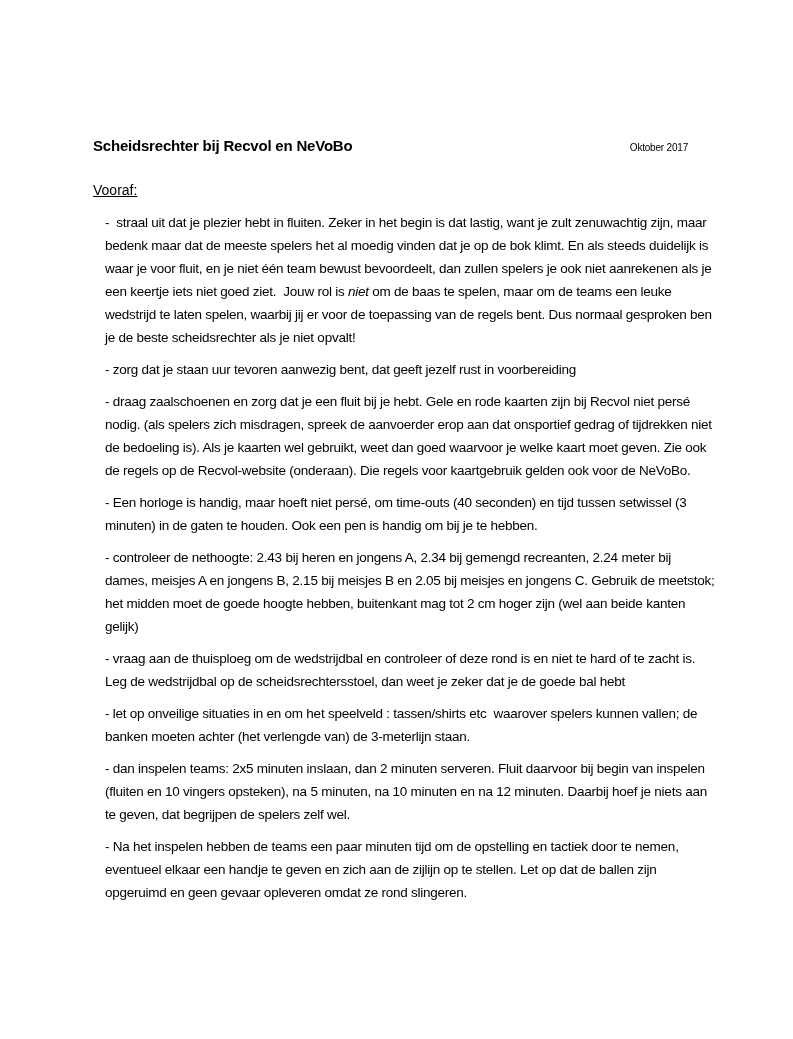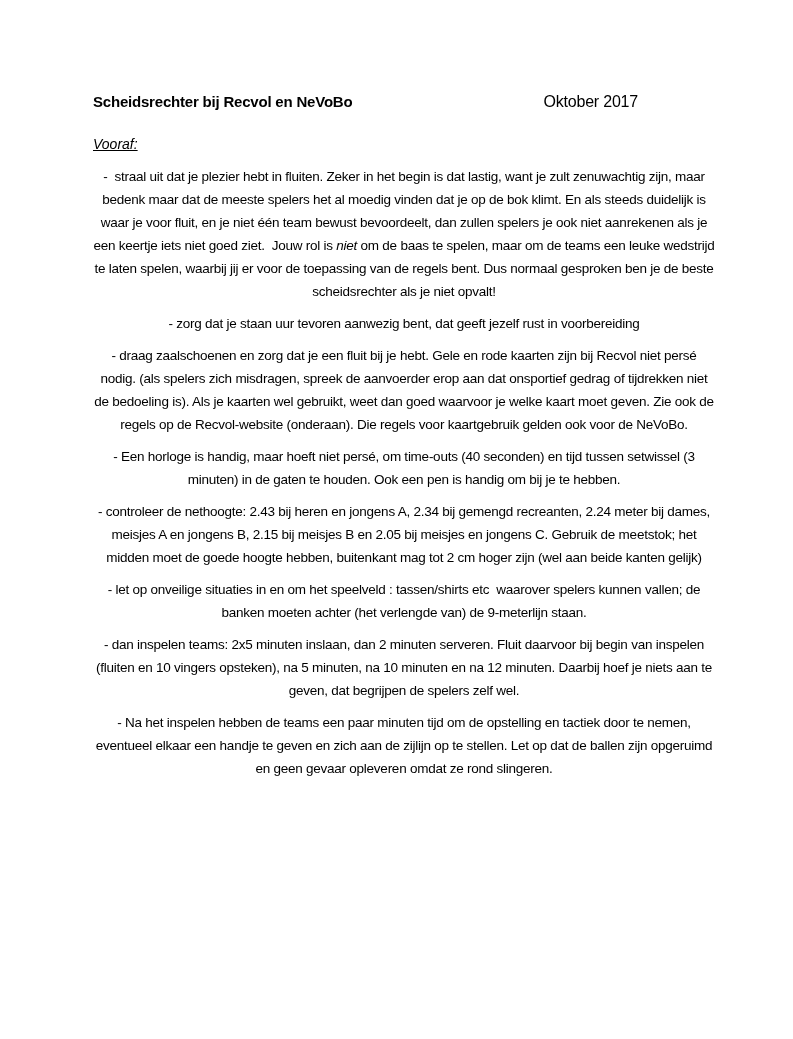--- a/index.html
+++ b/index.html
@@ -25,42 +25,41 @@
     display: flex;
     justify-content: space-between;
     align-items: baseline;
     line-height: 23px;
     margin-bottom: 20px;
   }
   .doc-title {
     font-size: 15px;
     font-weight: bold;
     letter-spacing: -0.2px;
+    margin-top: 44px;
   }
   .doc-date {
-    font-size: 16px;
+    font-size: 10px;
     font-weight: normal;
-    margin-right: 77px;
+    margin-right: 27px;
     letter-spacing: -0.2px;
   }
   .section-heading {
     font-size: 14px;
     line-height: 23px;
     text-decoration: underline;
     margin: 0 0 9px 0;
     font-weight: normal;
-    font-style: italic;
   }
   .para {
     font-size: 13.5px;
     line-height: 23px;
     letter-spacing: -0.25px;
-    margin: 0 0 9px 0;
+    margin: 0 0 9px 12px;
     white-space: pre-wrap;
-    text-align: center;
   }
   .para .italic {
     font-style: italic;
   }
 </style>
 </head>
 <body>
 
 <div class="page">
   <div class="content">
@@ -68,18 +67,19 @@
       <span class="doc-title">Scheidsrechter bij Recvol en NeVoBo</span>
       <span class="doc-date">Oktober 2017</span>
     </div>
     <div class="section-heading">Vooraf:</div>
     <div>
         <p class="para"><span>-  straal uit dat je plezier hebt in fluiten. Zeker in het begin is dat lastig, want je zult zenuwachtig zijn, maar bedenk maar dat de meeste spelers het al moedig vinden dat je op de bok klimt. En als steeds duidelijk is waar je voor fluit, en je niet één team bewust bevoordeelt, dan zullen spelers je ook niet aanrekenen als je een keertje iets niet goed ziet.  Jouw rol is </span><span class="italic">niet</span><span> om de baas te spelen, maar om de teams een leuke wedstrijd te laten spelen, waarbij jij er voor de toepassing van de regels bent. Dus normaal gesproken ben je de beste scheidsrechter als je niet opvalt!</span></p>
         <p class="para"><span>- zorg dat je staan uur tevoren aanwezig bent, dat geeft jezelf rust in voorbereiding</span></p>
         <p class="para"><span>- draag zaalschoenen en zorg dat je een fluit bij je hebt. Gele en rode kaarten zijn bij Recvol niet persé nodig. (als spelers zich misdragen, spreek de aanvoerder erop aan dat onsportief gedrag of tijdrekken niet de bedoeling is). Als je kaarten wel gebruikt, weet dan goed waarvoor je welke kaart moet geven. Zie ook de regels op de Recvol-website (onderaan). Die regels voor kaartgebruik gelden ook voor de NeVoBo.</span></p>
         <p class="para"><span>- Een horloge is handig, maar hoeft niet persé, om time-outs (40 seconden) en tijd tussen setwissel (3 minuten) in de gaten te houden. Ook een pen is handig om bij je te hebben.</span></p>
         <p class="para"><span>- controleer de nethoogte: 2.43 bij heren en jongens A, 2.34 bij gemengd recreanten, 2.24 meter bij dames, meisjes A en jongens B, 2.15 bij meisjes B en 2.05 bij meisjes en jongens C. Gebruik de meetstok; het midden moet de goede hoogte hebben, buitenkant mag tot 2 cm hoger zijn (wel aan beide kanten gelijk)</span></p>
-        <p class="para"><span>- let op onveilige situaties in en om het speelveld : tassen/shirts etc  waarover spelers kunnen vallen; de banken moeten achter (het verlengde van) de 9-meterlijn staan.</span></p>
+        <p class="para"><span>- vraag aan de thuisploeg om de wedstrijdbal en controleer of deze rond is en niet te hard of te zacht is. Leg de wedstrijdbal op de scheidsrechtersstoel, dan weet je zeker dat je de goede bal hebt</span></p>
+        <p class="para"><span>- let op onveilige situaties in en om het speelveld : tassen/shirts etc  waarover spelers kunnen vallen; de banken moeten achter (het verlengde van) de 3-meterlijn staan.</span></p>
         <p class="para"><span>- dan inspelen teams: 2x5 minuten inslaan, dan 2 minuten serveren. Fluit daarvoor bij begin van inspelen (fluiten en 10 vingers opsteken), na 5 minuten, na 10 minuten en na 12 minuten. Daarbij hoef je niets aan te geven, dat begrijpen de spelers zelf wel.</span></p>
         <p class="para"><span>- Na het inspelen hebben de teams een paar minuten tijd om de opstelling en tactiek door te nemen, eventueel elkaar een handje te geven en zich aan de zijlijn op te stellen. Let op dat de ballen zijn opgeruimd en geen gevaar opleveren omdat ze rond slingeren.</span></p>
       </div>
   </div>
 </div>
 
 </body></html>

